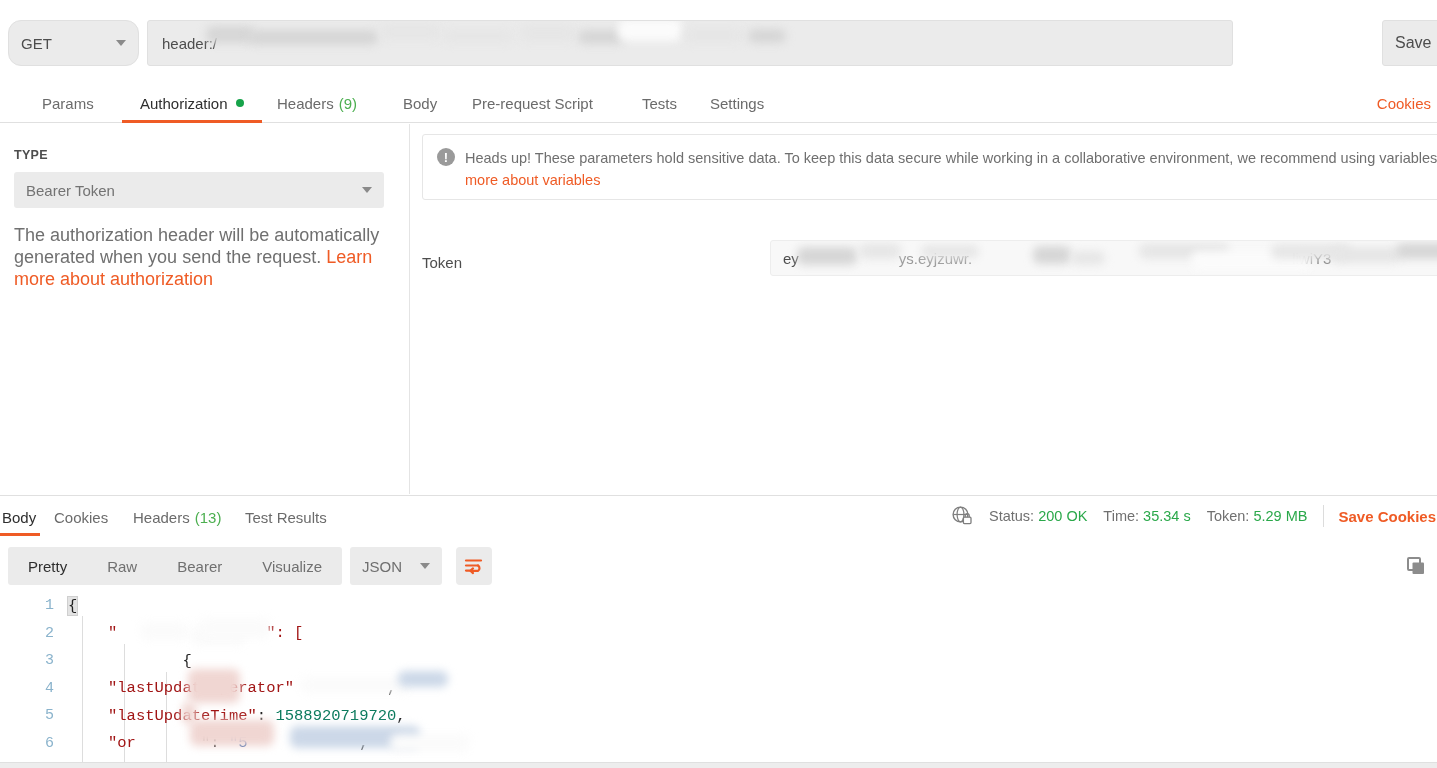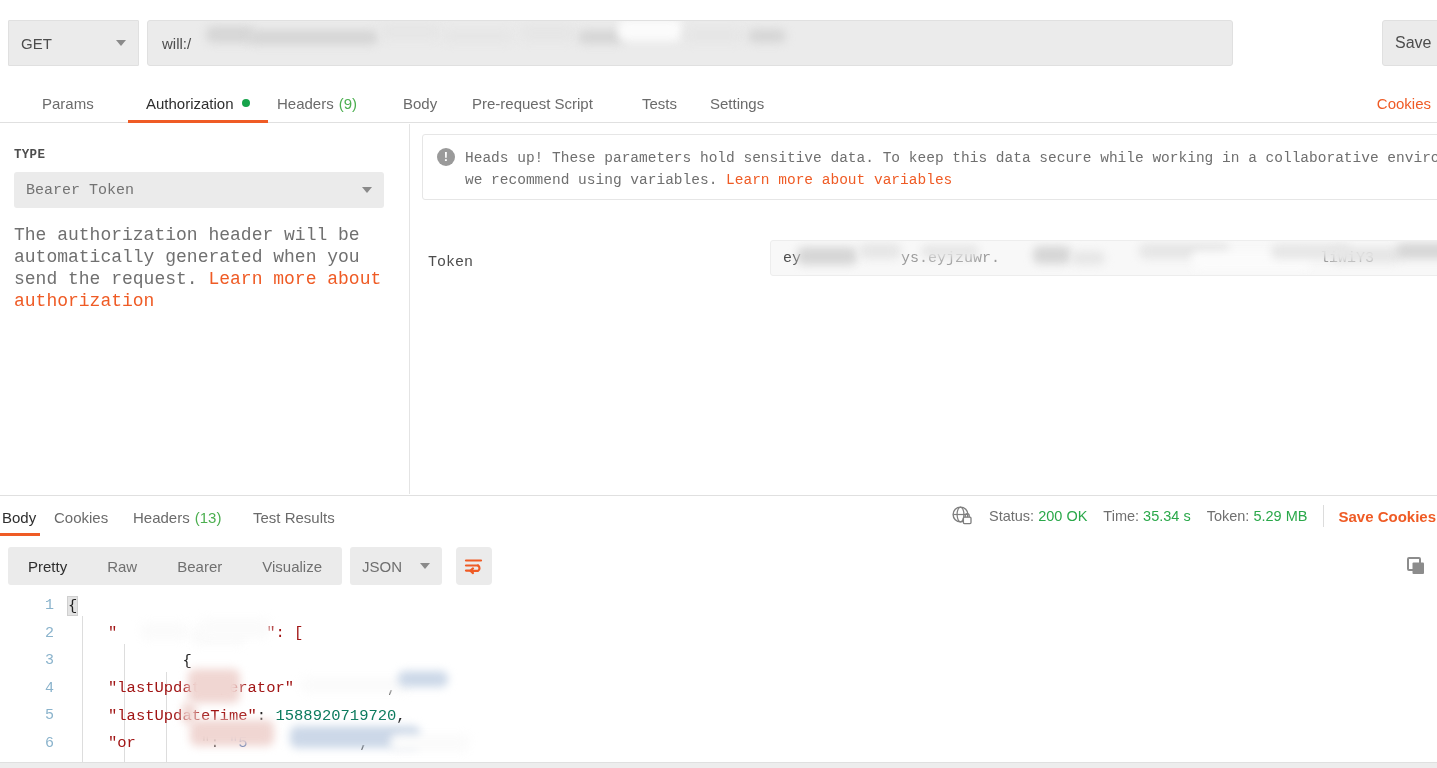--- a/index.html
+++ b/index.html
@@ -13,21 +13,21 @@
   }
   #app { position: relative; width: 1437px; height: 768px; overflow: hidden; }
 
   
   .urlbar {
     position: absolute; left: 0; top: 0; width: 1437px; height: 83px;
     background: #ffffff;
   }
   .method-select {
     position: absolute; left: 8px; top: 20px; width: 131px; height: 46px;
-    background: #ebebeb; border: 1px solid #e0e0e0; border-radius: 1px;
+    background: #ebebeb; border: 1px solid #e0e0e0; border-radius: 13px;
     display: flex; align-items: center; padding: 0 12px;
     cursor: pointer;
   }
   .method-select .label {
     font-size: 15px; color: #4d4d4d; flex: 1;
   }
   .caret {
     width: 0; height: 0; border-left: 5px solid transparent;
     border-right: 5px solid transparent; border-top: 6px solid #8a8a8a;
   }
@@ -81,21 +81,20 @@
   .tab .count { color: #4caf50; margin-left: 5px; }
   .cookies-link {
     position: absolute; right: 6px; top: 0; height: 40px; display: flex;
     align-items: center; font-size: 15px; color: #ef5b25; cursor: pointer;
   }
 
   
   .auth-area {
     position: absolute; left: 0; top: 124px; width: 1210px; height: 370px;
     background: #fff;
-    font-family: Liberation Mono, monospace;
   }
   .auth-left {
     position: absolute; left: 0; top: 0; width: 410px; height: 370px;
     border-right: 1px solid #e4e4e4; padding: 24px 14px 0 14px;
   }
   .type-label {
     font-size: 12.5px; font-weight: bold; color: #4d4d4d; letter-spacing: .3px;
     margin-bottom: 10px;
   }
   .type-select {
@@ -123,21 +122,21 @@
     align-items: center; justify-content: center; flex: 0 0 18px;
     margin-right: 10px; margin-top: 1px;
   }
   .hu-text {
     font-size: 14.5px; line-height: 22px; color: #6f6f6f; flex: 1;
   }
   .token-row {
     position: absolute; left: 11px; top: 115px; width: 1100px; height: 46px;
     display: flex; align-items: center;
   }
-  .token-label { width: 328px; font-size: 15px; color: #4d4d4d; margin-left: 6px; }
+  .token-label { width: 328px; font-size: 15px; color: #4d4d4d; }
   .token-input {
     position: absolute; left: 770px; top: 240px; width: 760px; height: 36px;
     background: #f8f8f8; border: 1px solid #ededed; border-radius: 3px;
     display: flex; align-items: center; padding: 0 12px; overflow: hidden;
     font-size: 15px; color: #4d4d4d; white-space: nowrap; cursor: text;
   }
 
   
   .resp-tabs {
     position: absolute; left: 0; top: 495px; width: 1437px; height: 42px;
@@ -237,21 +236,21 @@
 
 <div id="app">
 
   <div class="urlbar">
     <div class="method-select">
       <span class="label">GET</span>
       <span class="caret"></span>
     </div>
 
     <div class="url-input" title="Enter request URL">
-      <span class="url-text">will:/</span>
+      <span class="url-text">header:/</span>
 
       <span class="blur g" style="left:58px;top:5px;width:48px;height:17px;"></span>
       <span class="blur g" style="left:100px;top:9px;width:130px;height:15px;"></span>
       <span class="blur g2" style="left:232px;top:2px;width:60px;height:17px;"></span>
       <span class="blur g2" style="left:295px;top:8px;width:70px;height:14px;"></span>
       <span class="blur g2" style="left:372px;top:3px;width:55px;height:18px;"></span>
       <span class="blur g" style="left:430px;top:9px;width:46px;height:14px;"></span>
       <span class="blur w" style="left:470px;top:-2px;width:64px;height:22px;"></span>
       <span class="blur g2" style="left:535px;top:6px;width:60px;height:16px;"></span>
       <span class="blur g" style="left:600px;top:8px;width:38px;height:14px;"></span>
@@ -260,21 +259,21 @@
 
     <div class="save-btn">
       <span>Save</span>
     </div>
   </div>
 
   <div class="req-tabs">
     <div class="tab" style="left:10px;">
       <span>Params</span>
     </div>
-    <div class="tab active" style="left:96px;padding:0 18px;">
+    <div class="tab active" style="left:90px;padding:0 18px;">
       <span>Authorization</span>
       <span class="dot"></span>
       <span class="underline"></span>
     </div>
     <div class="tab" style="left:245px;">
       <span>Headers</span>
       <span class="count">(9)</span>
     </div>
     <div class="tab" style="left:371px;">
       <span>Body</span>
@@ -342,21 +341,21 @@
       <span>Body</span>
       <span class="underline"></span>
     </div>
     <div class="rtab" style="left:54px;">
       <span>Cookies</span>
     </div>
     <div class="rtab" style="left:133px;">
       <span>Headers</span>
       <span class="count">(13)</span>
     </div>
-    <div class="rtab" style="left:253px;">
+    <div class="rtab" style="left:245px;">
       <span>Test Results</span>
     </div>
   </div>
 
   <div class="status-strip">
     <span class="globe-lock">
       <svg width="22" height="22" viewBox="0 0 22 22" aria-hidden="true">
         <circle cx="9.5" cy="9.5" r="7.4" fill="none" stroke="#7e7e7e" stroke-width="1.4"></circle>
         <ellipse cx="9.5" cy="9.5" rx="3.4" ry="7.4" fill="none" stroke="#7e7e7e" stroke-width="1.2"></ellipse>
         <line x1="2.3" y1="9.5" x2="16.7" y2="9.5" stroke="#7e7e7e" stroke-width="1.2"></line>

